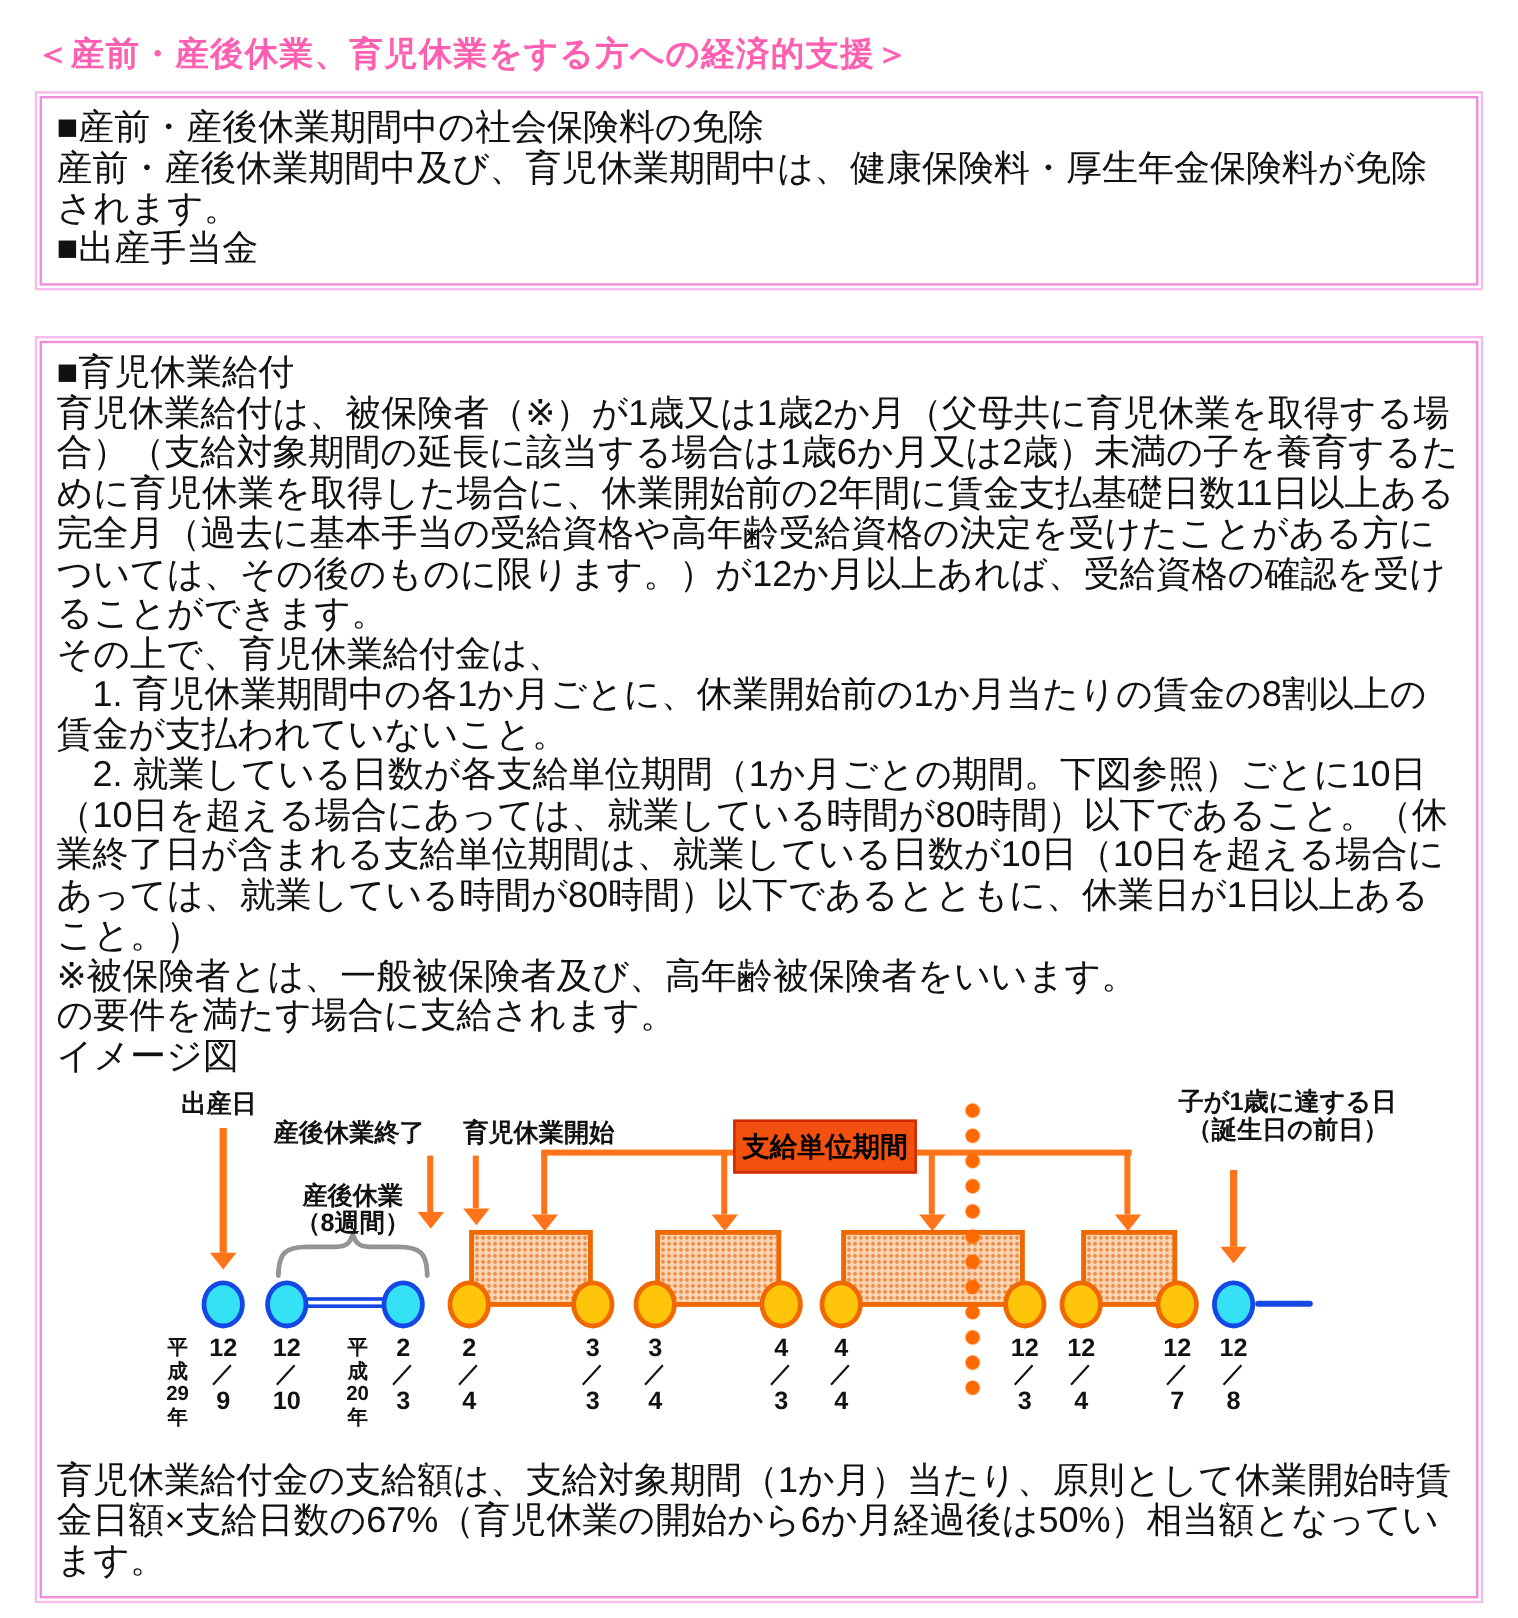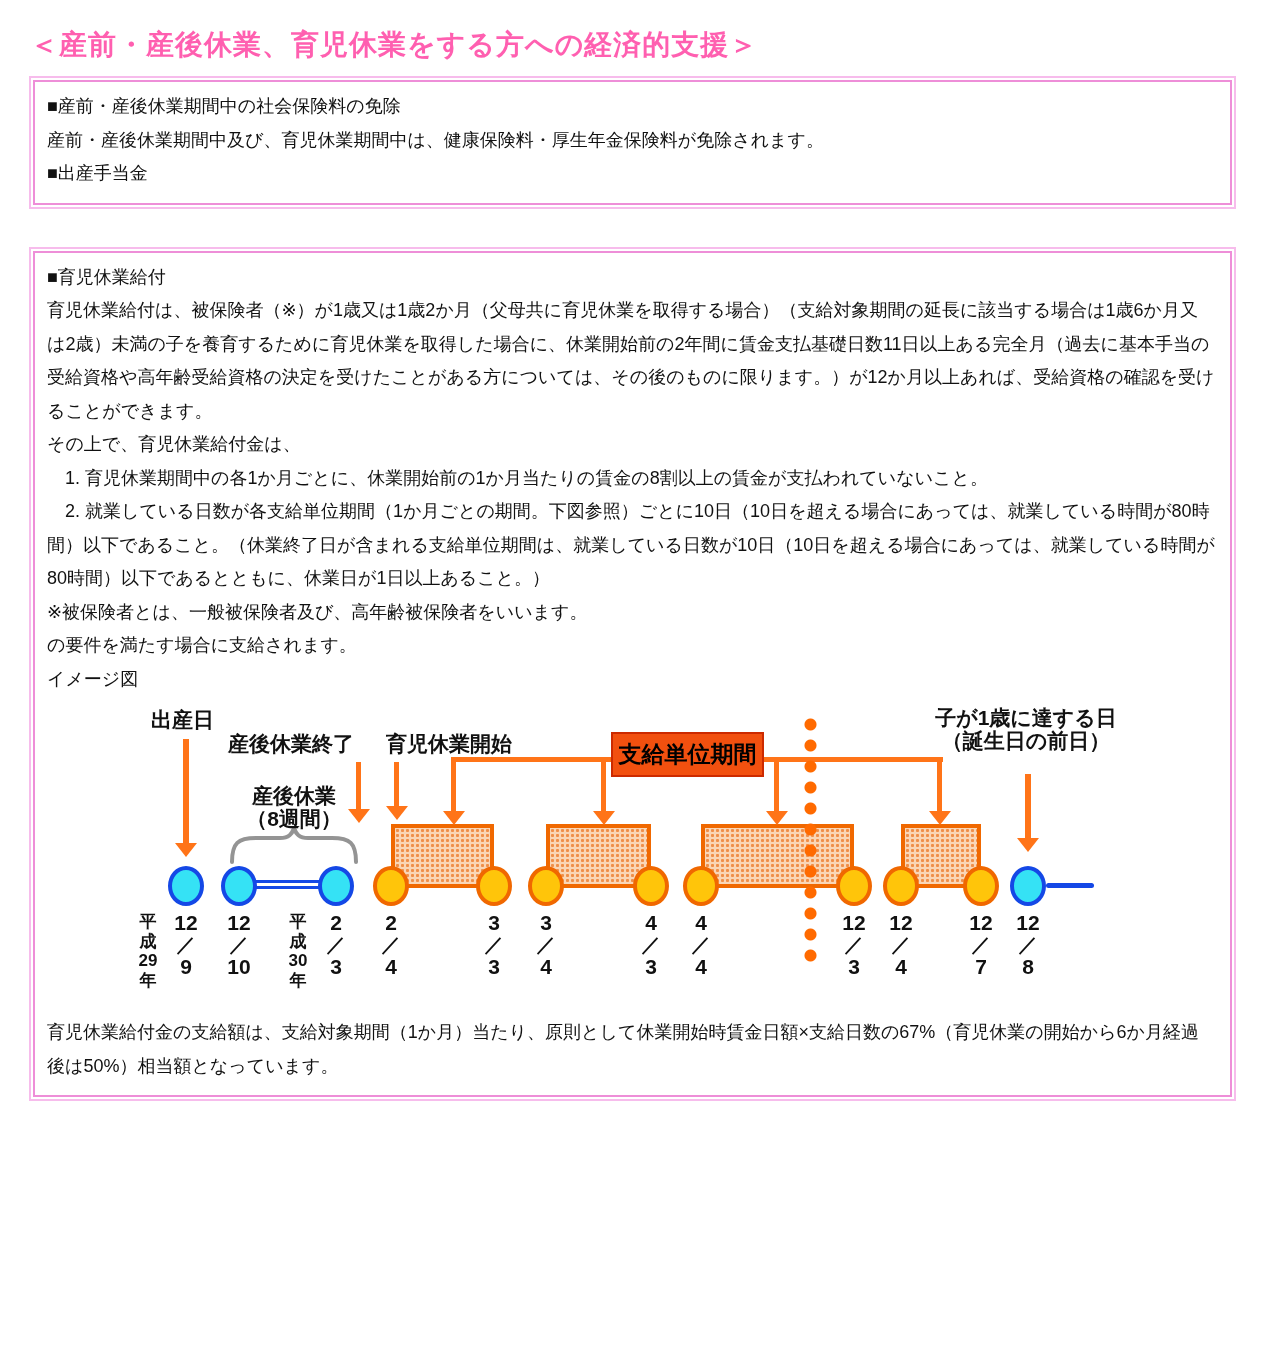--- a/index.html
+++ b/index.html
@@ -23,21 +23,21 @@
     border: 2px solid #ee8ed8;
     outline: 2px solid #f7bcec;
     outline-offset: 2px;
     background: #ffffff;
     padding: 8px 14px 12px 12px;
   }
   .pinkbox + .pinkbox { margin-top: 46px; }
 
   p.txt {
     margin: 0;
-    font-size: 18px;
+    font-size: 30px;
     line-height: 33.5px;
     word-break: break-all;
   }
   p.head { font-weight: normal; }
   .gap-top { margin-top: 20px; }
   .gap-top-lg { margin-top: 32px; }
 
   
   .diagram {
     position: relative;
@@ -197,21 +197,21 @@
 
     <div class="diagram">
 
       <div class="dlabel" style="left:104px; top:2px;">出産日</div>
       <div class="dlabel" style="left:181px; top:26px;">産後休業終了</div>
       <div class="dlabel" style="left:339px; top:26px;">育児休業開始</div>
       <div class="dlabel center" style="left:172px; top:78px; width:150px;">
         <span>産後休業</span><br>
         <span>（8週間）</span>
       </div>
-      <div class="dlabel center" style="left:814px; top:0px; width:330px;">
+      <div class="dlabel center" style="left:861px; top:0px; width:330px;">
         <span>子が1歳に達する日</span><br>
         <span>（誕生日の前日）</span>
       </div>
 
       <div class="hline"></div>
       <div class="unitlabel">支給単位期間</div>
       <div class="varrow" style="left:404px; top:53px; height:52px;"></div>
       <div class="varrow" style="left:554px; top:53px; height:52px;"></div>
       <div class="varrow" style="left:727px; top:53px; height:52px;"></div>
       <div class="varrow" style="left:890px; top:53px; height:52px;"></div>
@@ -260,21 +260,21 @@
           </div>
           <div class="circ cyan" style="left: 271px;"></div>
           <div class="dateblk" style="left: 265px;">
             <span>2</span>
             <span class="slash">／</span>
             <span>3</span>
           </div>
           <div class="era" style="left: 237px;">
             <span>平</span>
             <span>成</span>
-            <span>30</span>
+            <span>20</span>
             <span>年</span>
           </div>
           <div class="circ orange" style="left: 326px;"></div>
           <div class="dateblk" style="left: 320px;">
             <span>2</span>
             <span class="slash">／</span>
             <span>4</span>
           </div>
           <div class="circ orange" style="left: 429px;"></div>
           <div class="dateblk" style="left: 423px;">

